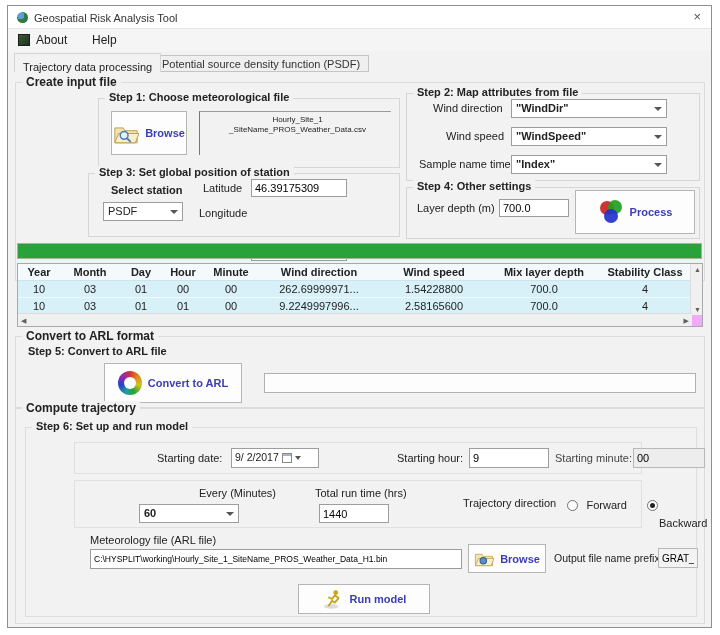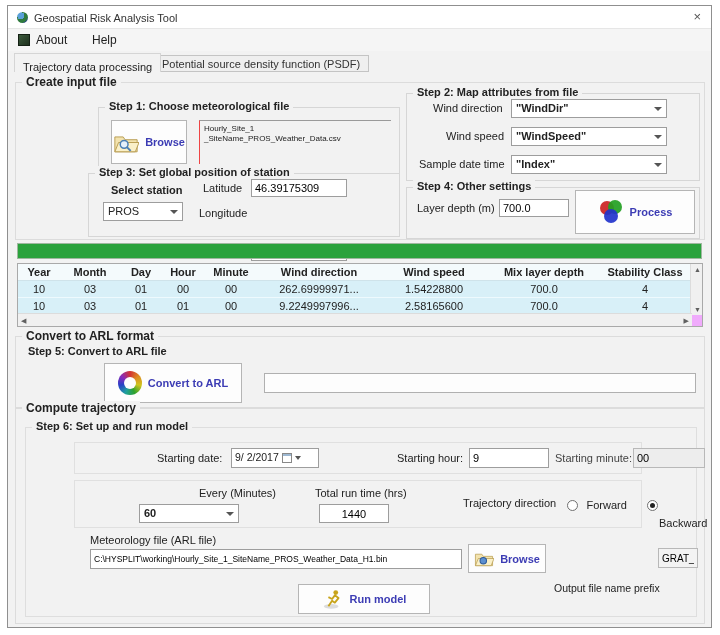--- a/index.html
+++ b/index.html
@@ -85,66 +85,66 @@
     <span class="menu-icon"></span>
     <span class="menu-item menu-about">About</span>
     <span class="menu-item menu-help">Help</span>
   </div>
 
   <div class="tabstrip">
     <div class="tab active">Trajectory  data processing</div>
     <div class="tab inactive">Potential source density function (PSDF)</div>
   </div>
 
-  <div class="group" style="left:7px; top:76px; width:690px; height:158px;">
+  <div class="group" style="left:7px; top:76px; width:690px; height:199px;">
     <span class="group-label">Create input file</span>
 
-    <div class="group" style="left:82px; top:24px; width:302px; height:70px; border-color:#d6d6d6;">
+    <div class="group" style="left:82px; top:15px; width:302px; height:70px; border-color:#d6d6d6;text-align:center;">
       <span class="group-label step-label">Step 1: Choose meteorological file</span>
       <div class="btn" style="left:12px; top:12px; width:76px; height:44px;">
         <svg width="26" height="21" viewBox="0 0 28 22">
           <path d="M2 5 h9 l2 3 h13 v13 h-24 z" fill="#f3e3ae" stroke="#b79b4e"></path>
           <path d="M2 21 l4 -10 h22 l-4 10 z" fill="#faf0c8" stroke="#b79b4e"></path>
           <circle cx="12" cy="13" r="4.2" fill="#e4f0fa" stroke="#4a7fb5" stroke-width="1.6"></circle>
           <line x1="15" y1="16" x2="19" y2="20" stroke="#4a7fb5" stroke-width="2.2"></line>
         </svg>
         <span class="btn-text">Browse</span>
       </div>
       <div style="position:absolute; left:100px; top:12px; width:192px; height:44px; border-top:1px solid #9a9a9a; border-left:1px solid #ef4444; padding:3px 0 0 4px;">
         <div style="font-size:8px; line-height:10px;">Hourly_Site_1</div>
         <div style="font-size:8px; line-height:10px;">_SiteName_PROS_Weather_Data.csv</div>
       </div>
     </div>
 
     <div class="group" style="left:72px; top:90px; width:312px; height:64px; border-color:#d6d6d6;">
       <span class="group-label step-label">Step 3: Set global position of station</span>
       <span class="lbl" style="position:absolute; left:22px; top:10px; font-weight:bold;">Select station</span>
       <div class="combo" style="left:14px; top:28px; width:80px; height:19px;">
-        <span>PROS</span>
+        <span>PSDF</span>
         <span class="arrow"></span>
       </div>
       <span class="lbl" style="position:absolute; left:114px; top:8px;">Latitude</span>
       <input type="text" style="position: absolute; left: 162px; top: 5px; width: 96px; height: 18px;" value="46.39175309">
       <span class="lbl" style="position:absolute; left:110px; top:33px;">Longitude</span>
       <input type="text" style="position: absolute; left: 162px; top: 30px; width: 96px; height: 18px; margin-top: 39px;" value="-119.4117946">
     </div>
 
     <div class="group" style="left:390px; top:10px; width:294px; height:88px; border-color:#d6d6d6;">
       <span class="group-label step-label">Step 2: Map attributes from file</span>
       <span class="lbl" style="position:absolute; left:26px; top:8px;">Wind direction</span>
       <div class="combo bold" style="left:104px; top:5px; width:156px; height:19px;">
         <span>"WindDir"</span>
         <span class="arrow"></span>
       </div>
       <span class="lbl" style="position:absolute; left:39px; top:36px;">Wind speed</span>
       <div class="combo bold" style="left:104px; top:33px; width:156px; height:19px;">
         <span>"WindSpeed"</span>
         <span class="arrow"></span>
       </div>
-      <span class="lbl" style="position:absolute; left:12px; top:64px;">Sample date time</span>
+      <span class="lbl" style="position:absolute; left:12px; top:64px;">Sample name time</span>
       <div class="combo bold" style="left:104px; top:61px; width:156px; height:19px;">
         <span>"Index"</span>
         <span class="arrow"></span>
       </div>
     </div>
 
     <div class="group" style="left:390px; top:104px; width:294px; height:52px; border-color:#d6d6d6;">
       <span class="group-label step-label">Step 4: Other settings</span>
       <span class="lbl" style="position:absolute; left:10px; top:14px;">Layer depth (m)</span>
       <input type="text" style="position: absolute; left: 92px; top: 11px; width: 70px; height: 18px;" value="700.0">
@@ -234,21 +234,21 @@
         <input type="text" style="position: absolute; left: 558px; top: 5px; width: 72px; height: 20px; background: rgb(237, 237, 237); border-color: rgb(184, 184, 184);" value="00">
       </div>
 
       <div class="subbox" style="left:48px; top:52px; width:568px; height:48px;">
         <span class="lbl" style="position:absolute; left:124px; top:6px;">Every (Minutes)</span>
         <div class="combo" style="left:64px; top:23px; width:100px; height:19px; font-weight:bold;">
           <span>60</span>
           <span class="arrow"></span>
         </div>
         <span class="lbl" style="position:absolute; left:240px; top:6px;">Total run time (hrs)</span>
-        <input type="text" style="position: absolute; left: 244px; top: 23px; width: 70px; height: 19px; text-align: center;" value="1440">
+        <input type="text" style="position: absolute; left: 244px; top: 23px; width: 70px; height: 19px;" value="1440">
         <span class="lbl" style="position:absolute; left:388px; top:16px;">Trajectory direction</span>
         <span style="position:absolute; left:492px; top:14px;">
           <span class="radio"></span>
           <span class="lbl" style="margin-left:4px;">Forward</span>
         </span>
         <span style="position:absolute; left:572px; top:14px;">
           <span class="radio checked"></span>
           <span class="lbl" style="margin-left:12px;">Backward</span>
         </span>
       </div>
@@ -256,21 +256,21 @@
       <span class="lbl" style="position:absolute; left:64px; top:106px;">Meteorology file (ARL file)</span>
       <input type="text" style="position: absolute; left: 64px; top: 121px; width: 372px; height: 20px; font-size: 8.5px;" value="C:\HYSPLIT\working\Hourly_Site_1_SiteName_PROS_Weather_Data_H1.bin">
       <div class="btn" style="left:442px; top:116px; width:78px; height:29px;">
         <svg width="20" height="17" viewBox="0 0 28 22">
           <path d="M2 5 h9 l2 3 h13 v13 h-24 z" fill="#f3e3ae" stroke="#b79b4e"></path>
           <path d="M2 21 l4 -10 h22 l-4 10 z" fill="#faf0c8" stroke="#b79b4e"></path>
           <circle cx="13" cy="14" r="4.5" fill="#5b8fd0" stroke="#2d5a9a" stroke-width="1.5"></circle>
         </svg>
         <span class="btn-text">Browse</span>
       </div>
-      <span class="lbl" style="position:absolute; left:528px; top:124px; font-size:10.5px;margin-top:30px;">Output file name prefix</span>
+      <span class="lbl" style="position:absolute; left:528px; top:124px; font-size:10.5px;">Output file name prefix</span>
       <input type="text" style="position: absolute; left: 632px; top: 120px; width: 40px; height: 20px; background: rgb(243, 243, 243); border-color: rgb(184, 184, 184); font-size: 10px;" value="GRAT_">
 
       <div class="btn" style="left:272px; top:156px; width:132px; height:30px;">
         <svg width="22" height="22" viewBox="0 0 24 24">
           <ellipse cx="10" cy="20" rx="8" ry="2.5" fill="#dcdcdc"></ellipse>
           <circle cx="15" cy="5" r="2.6" fill="#c8a41b"></circle>
           <path d="M7 20 l4-6 3 2 4-5 -4-3 -3 4 -4-2" stroke="#c8a41b" stroke-width="2" fill="none" stroke-linejoin="round"></path>
         </svg>
         <span class="btn-text">Run model</span>
       </div>

